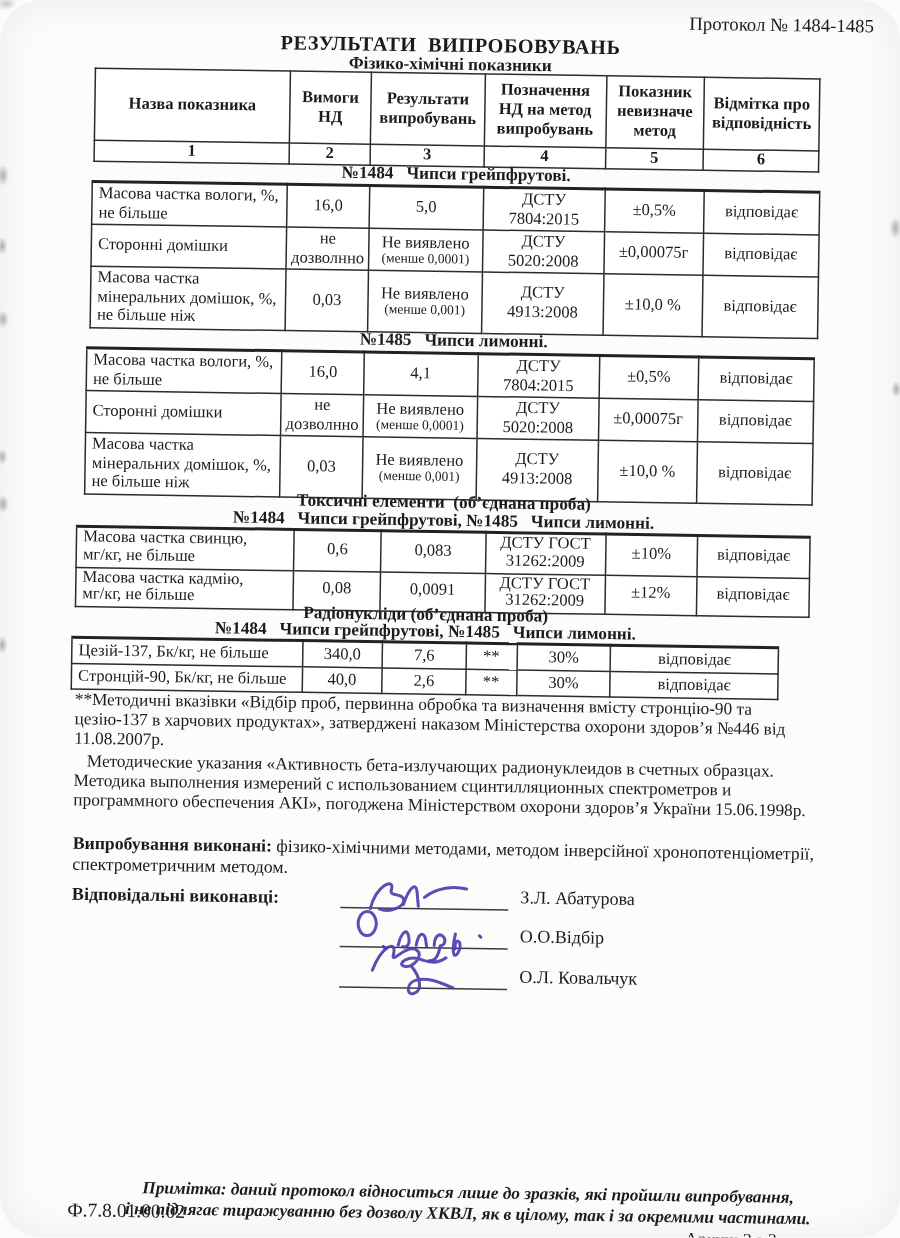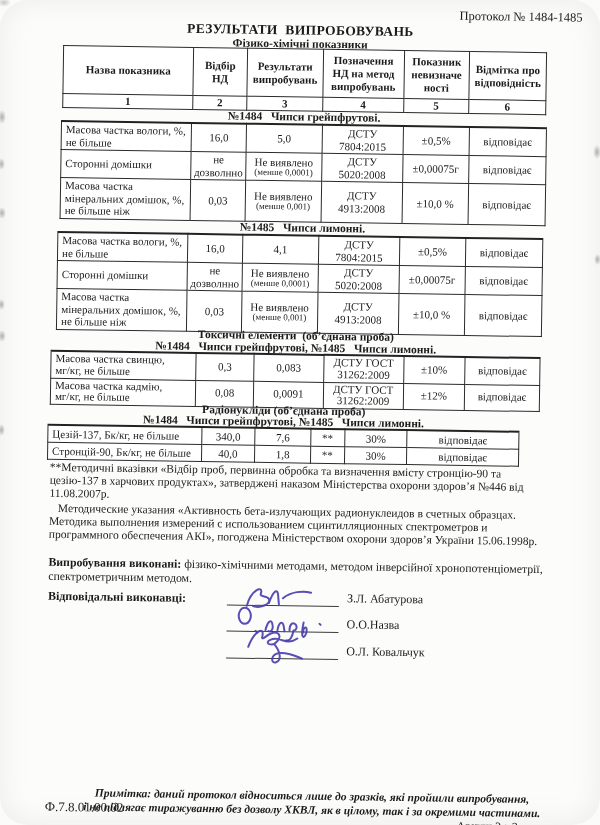--- a/index.html
+++ b/index.html
@@ -77,30 +77,30 @@
           <col style="width:26.9%">
           <col style="width:11.2%">
           <col style="width:15.7%">
           <col style="width:16.7%">
           <col style="width:13.6%">
           <col style="width:15.9%">
         </colgroup>
       <tbody>
         <tr>
           <th>Назва показника</th>
-          <th>Відбір
+          <th>Вимоги
 НД</th>
           <th>Результати
 випробувань</th>
           <th>Позначення
 НД на метод
 випробувань</th>
           <th>Показник
 невизначе
-ності</th>
+метод</th>
           <th>Відмітка про
 відповідність</th>
         </tr>
         <tr class="nums">
           <td>1</td>
           <td>2</td>
           <td>3</td>
           <td>4</td>
           <td>5</td>
           <td>6</td>
@@ -224,21 +224,21 @@
           <col style="width:11.8%">
           <col style="width:14.3%">
           <col style="width:16.3%">
           <col style="width:12.6%">
           <col style="width:15.3%">
         </colgroup>
       <tbody>
         <tr>
           <td class="name">Масова частка свинцю,
 мг/кг, не більше</td>
-          <td>0,3</td>
+          <td>0,6</td>
           <td>0,083</td>
           <td class="pre">ДСТУ ГОСТ
 31262:2009</td>
           <td>±10%</td>
           <td>відповідає</td>
         </tr>
         <tr>
           <td class="name">Масова частка кадмію,
 мг/кг, не більше</td>
           <td>0,08</td>
@@ -267,21 +267,21 @@
           <td class="name">Цезій-137, Бк/кг, не більше</td>
           <td>340,0</td>
           <td>7,6</td>
           <td>**</td>
           <td>30%</td>
           <td>відповідає</td>
         </tr>
         <tr>
           <td class="name">Стронцій-90, Бк/кг, не більше</td>
           <td>40,0</td>
-          <td>1,8</td>
+          <td>2,6</td>
           <td>**</td>
           <td>30%</td>
           <td>відповідає</td>
         </tr>
       </tbody>
     </table>
 
     <div class="fn fn1">**Методичні вказівки «Відбір проб, первинна обробка та визначення вмісту стронцію-90 та
 цезію-137 в харчових продуктах», затверджені наказом Міністерства охорони здоров’я №446 від
 11.08.2007р.</div>
@@ -302,21 +302,21 @@
             </svg>
           </div>
           <div class="sig-name">З.Л. Абатурова</div>
         </div>
         <div class="sig-row r2">
           <div class="sig-box">
             <svg width="104" height="34" viewBox="0 0 104 34">
               <path class="ink" d="M12,20 a6,8 0 1 1 0.2,0 M23,27 l1.5,1.5 M33,26 c2,-9 6,-12 7,-5 c1,5 -2,7 -4,6 m9,-1 c1,-7 4,-10 6,-5 l1,6 m5,-1 c0,-6 3,-9 6,-6 c2,2 1,6 -2,6 c-1,6 -3,11 -7,10 m17,-18 c-1,5 -2,10 -1,13 c1,4 5,-2 4,-7 c-1,-3 -4,0 -3,4 M87,19 l1,1"></path>
             </svg>
           </div>
-          <div class="sig-name">О.О.Назва</div>
+          <div class="sig-name">О.О.Відбір</div>
         </div>
         <div class="sig-row r3">
           <div class="sig-box">
             <svg width="110" height="42" viewBox="0 0 110 42">
               <path class="ink" d="M16,24 c6,-16 16,-21 14,-11 c-2,8 8,-7 15,-3 c6,3 -2,13 -8,11 c-5,-2 3,-8 13,-4 c6,2 11,1 15,-2 M42,21 c6,7 8,16 2,18 c-5,2 -6,-7 2,-9 c9,-2 18,3 24,5"></path>
             </svg>
           </div>
           <div class="sig-name">О.Л. Ковальчук</div>
         </div>
       </div>

